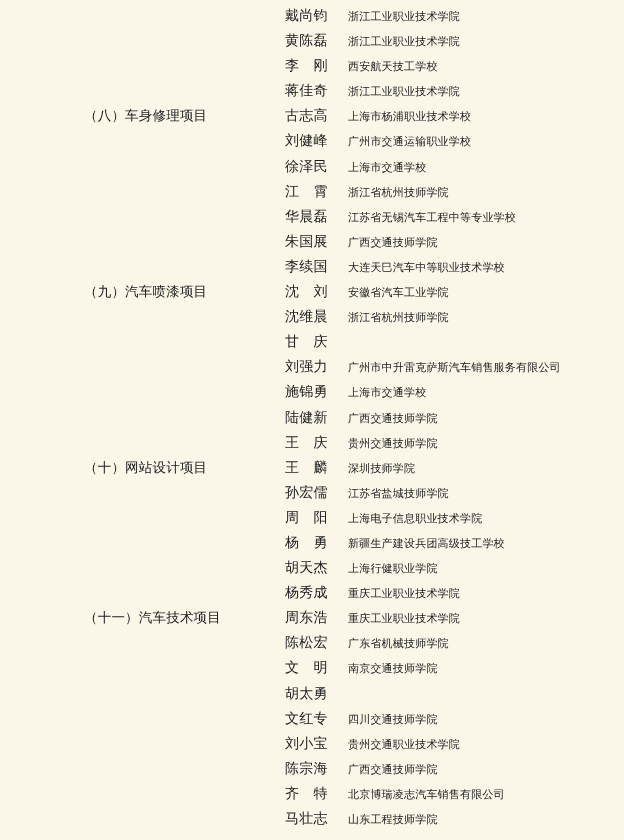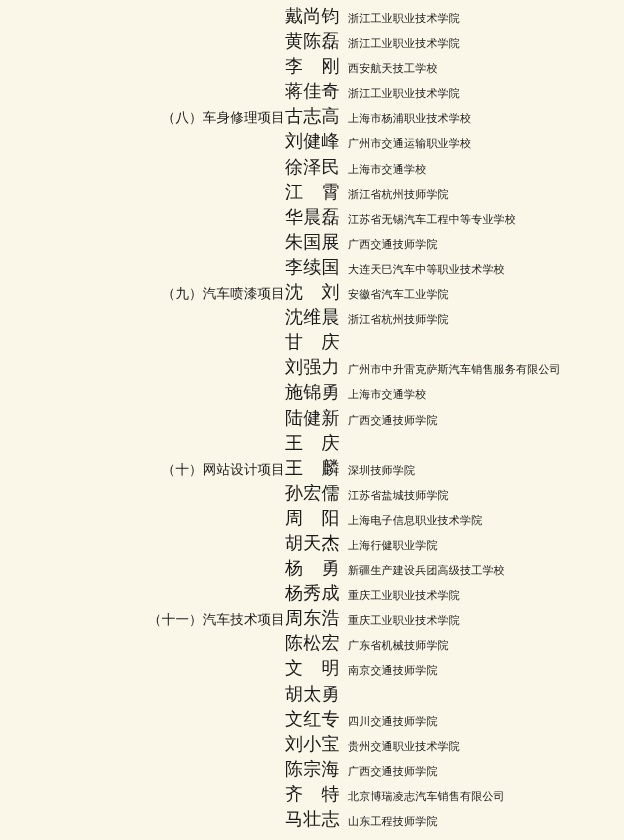--- a/index.html
+++ b/index.html
@@ -28,30 +28,29 @@
   .row {
     display: flex;
     align-items: baseline;
     height: 25.1px;
     line-height: 25.1px;
     white-space: nowrap;
   }
   .cat {
     width: 285px;
     min-width: 285px;
-    padding-left: 36px;
+    padding-left: 84px;
     box-sizing: border-box;
     font-size: 13.5px;
     letter-spacing: 0.2px;
-    text-align: right;
   }
   .name {
     width: 63px;
     min-width: 63px;
-    font-size: 18px;
+    font-size: 14px;
     text-align: left;
     letter-spacing: 0.2px;
   }
   .org {
     font-size: 11px;
     letter-spacing: 0.2px;
   }
 </style>
 </head>
 <body>
@@ -138,45 +137,46 @@
         <div class="org">上海市交通学校</div>
       </div>
       <div class="row">
         <div class="cat"></div>
         <div class="name">陆健新</div>
         <div class="org">广西交通技师学院</div>
       </div>
       <div class="row">
         <div class="cat"></div>
         <div class="name">王　庆</div>
+        <div class="org">贵州交通技师学院</div>
       </div>
       <div class="row">
         <div class="cat">（十）网站设计项目</div>
         <div class="name">王　麟</div>
         <div class="org">深圳技师学院</div>
       </div>
       <div class="row">
         <div class="cat"></div>
         <div class="name">孙宏儒</div>
         <div class="org">江苏省盐城技师学院</div>
       </div>
       <div class="row">
         <div class="cat"></div>
         <div class="name">周　阳</div>
         <div class="org">上海电子信息职业技术学院</div>
       </div>
       <div class="row">
         <div class="cat"></div>
+        <div class="name">杨　勇</div>
+        <div class="org">新疆生产建设兵团高级技工学校</div>
+      </div>
+      <div class="row">
+        <div class="cat"></div>
         <div class="name">胡天杰</div>
         <div class="org">上海行健职业学院</div>
-      </div>
-      <div class="row">
-        <div class="cat"></div>
-        <div class="name">杨　勇</div>
-        <div class="org">新疆生产建设兵团高级技工学校</div>
       </div>
       <div class="row">
         <div class="cat"></div>
         <div class="name">杨秀成</div>
         <div class="org">重庆工业职业技术学院</div>
       </div>
       <div class="row">
         <div class="cat">（十一）汽车技术项目</div>
         <div class="name">周东浩</div>
         <div class="org">重庆工业职业技术学院</div>

